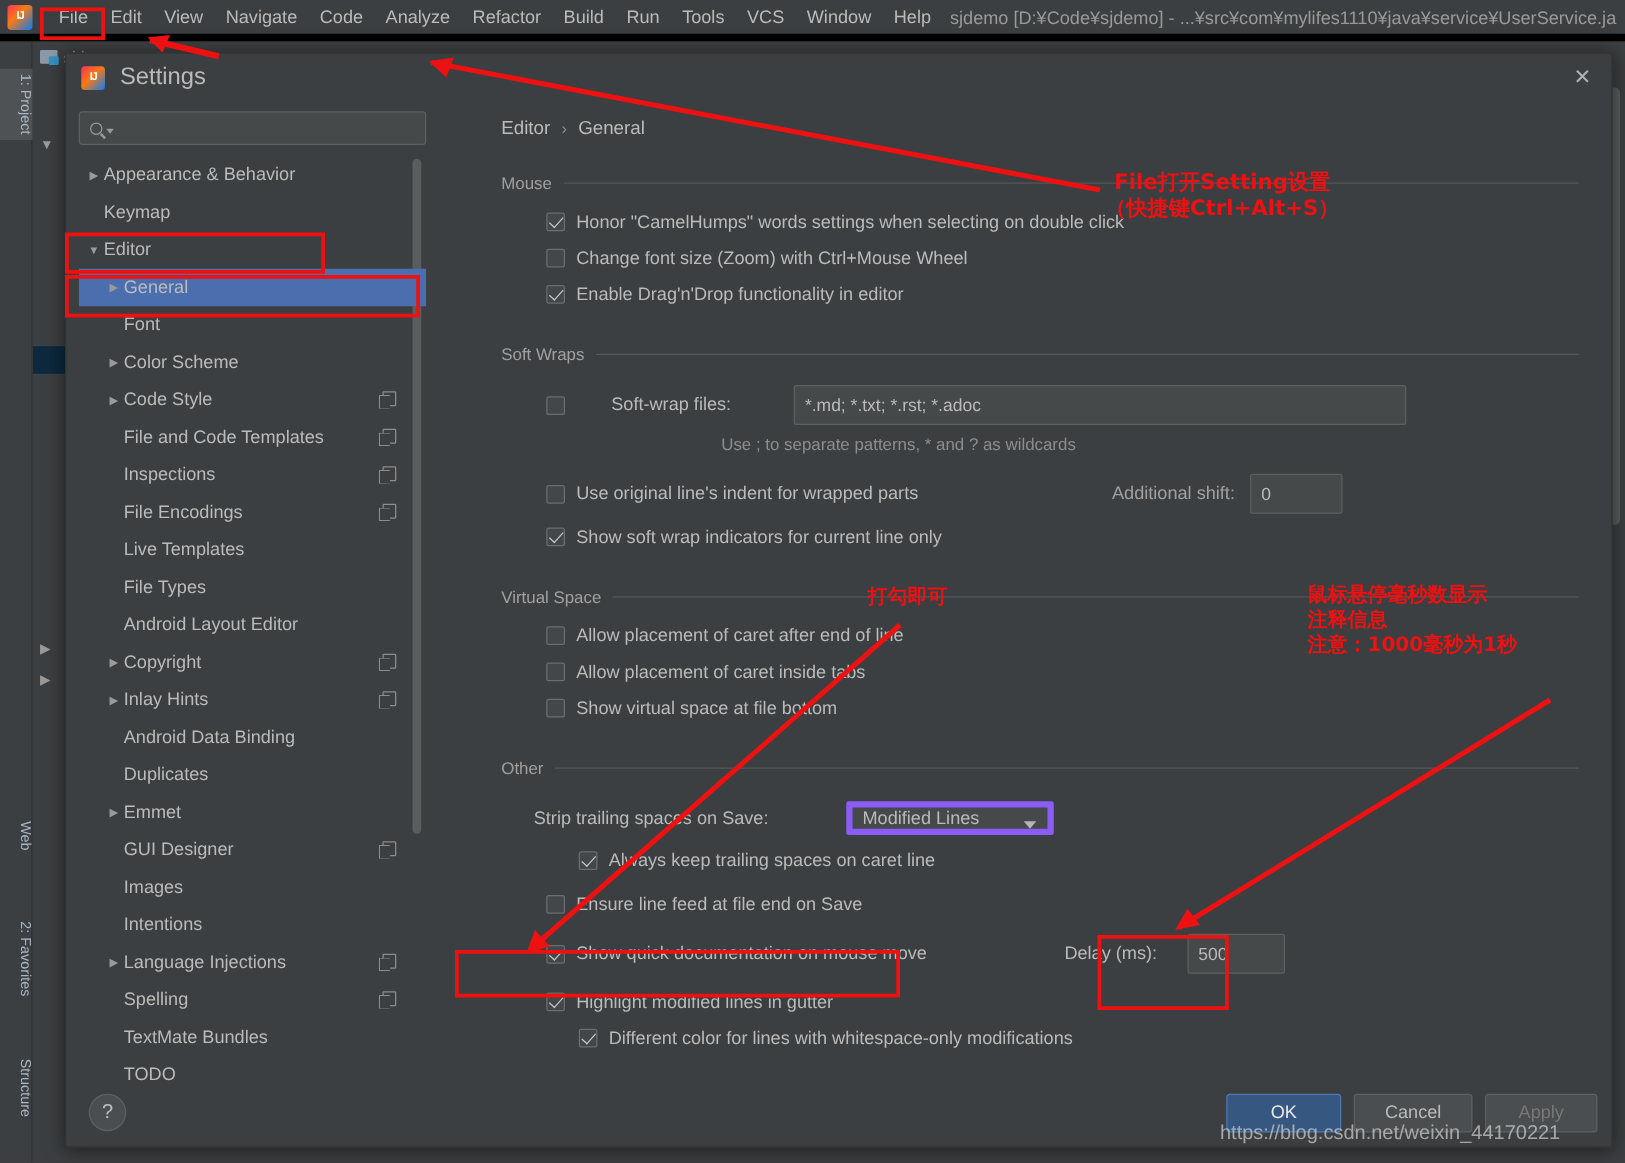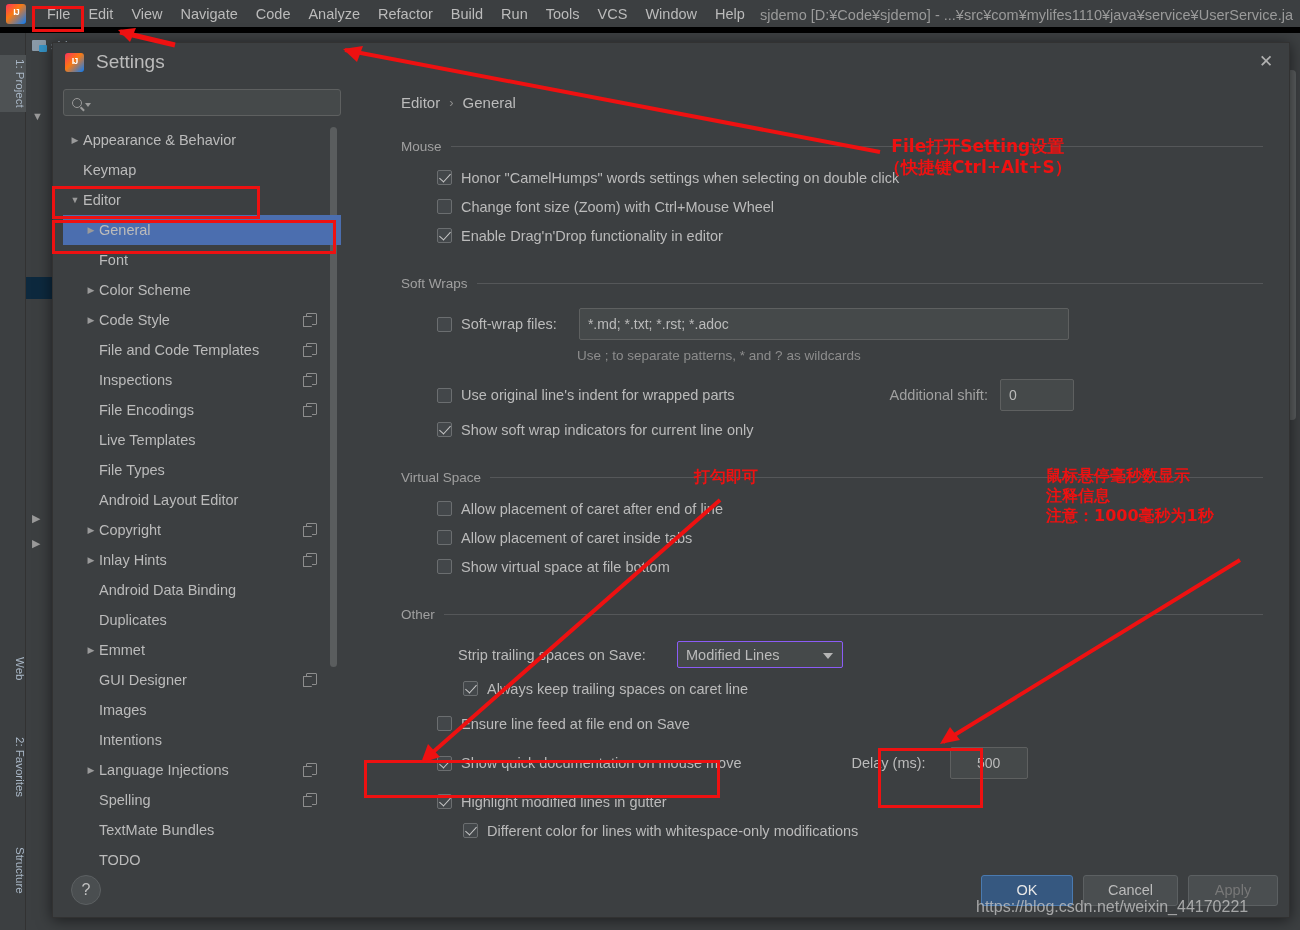--- a/index.html
+++ b/index.html
@@ -207,21 +207,21 @@
 
   .fieldrow { display: flex; align-items: center; margin-top: 10px; }
   .txtfield {
     background: #45494a; border: 1px solid #5e6060; border-radius: 2px;
     color: #bbbbbb; font-size: 14px; padding: 7px 8px;
     font-family: "Liberation Sans", sans-serif;
   }
   .hint { color: #8d8d8d; font-size: 13.5px; margin-top: 8px; margin-left: 176px; }
 
   .combo {
-    background: #45494a; border: 1px solid #8b5cf6; border-radius: 2px;
+    background: #45494a; border: 5px solid #8b5cf6; border-radius: 2px;
     color: #bbbbbb; font-size: 14.5px; height: 27px; width: 166px;
     display: flex; align-items: center; padding: 0 8px; position: relative;
   }
   .combo .caret {
     position: absolute; right: 9px; top: 11px; width: 0; height: 0;
     border-left: 5px solid transparent; border-right: 5px solid transparent;
     border-top: 6px solid #b5b5b5;
   }
   .lbl-inline { color: #bbbbbb; font-size: 14.5px; }
 
@@ -491,21 +491,21 @@
             <span class="txt">Enable Drag'n'Drop functionality in editor</span>
           </div>
         </div>
 
         <div class="sect" style="margin-top:28px;">
           <div class="sect-head">
             <span>Soft Wraps</span>
             <span class="line"></span>
           </div>
 
-          <div class="fieldrow" style="margin-left:36px; margin-top:16px;">
+          <div class="fieldrow" style="margin-left:36px; margin-top:16px;gap:28px;">
             <span class="cb"></span>
             <span class="lbl-inline" style="margin-right:22px;">Soft-wrap files:</span>
             <span class="txtfield" style="width:490px;">*.md; *.txt; *.rst; *.adoc</span>
           </div>
           <div class="hint">Use ; to separate patterns, * and ? as wildcards</div>
 
           <div class="fieldrow" style="margin-left:36px; margin-top:16px;">
             <span class="cb"></span>
             <span class="lbl-inline">Use original line's indent for wrapped parts</span>
             <span class="lbl-inline" style="margin-left:155px; color:#a0a0a0;">Additional shift:</span>
@@ -530,21 +530,21 @@
           <div class="opt indent1">
             <span class="cb"></span>
             <span class="txt">Allow placement of caret inside tabs</span>
           </div>
           <div class="opt indent1">
             <span class="cb"></span>
             <span class="txt">Show virtual space at file bottom</span>
           </div>
         </div>
 
-        <div class="sect" style="margin-top:28px;text-align:center;">
+        <div class="sect" style="margin-top:28px;">
           <div class="sect-head">
             <span>Other</span>
             <span class="line"></span>
           </div>
 
           <div class="fieldrow" style="margin-top:18px; margin-left:26px;">
             <span class="lbl-inline" style="width:250px;">Strip trailing spaces on Save:</span>
             <span class="combo">
               <span>Modified Lines</span>
               <span class="caret"></span>

